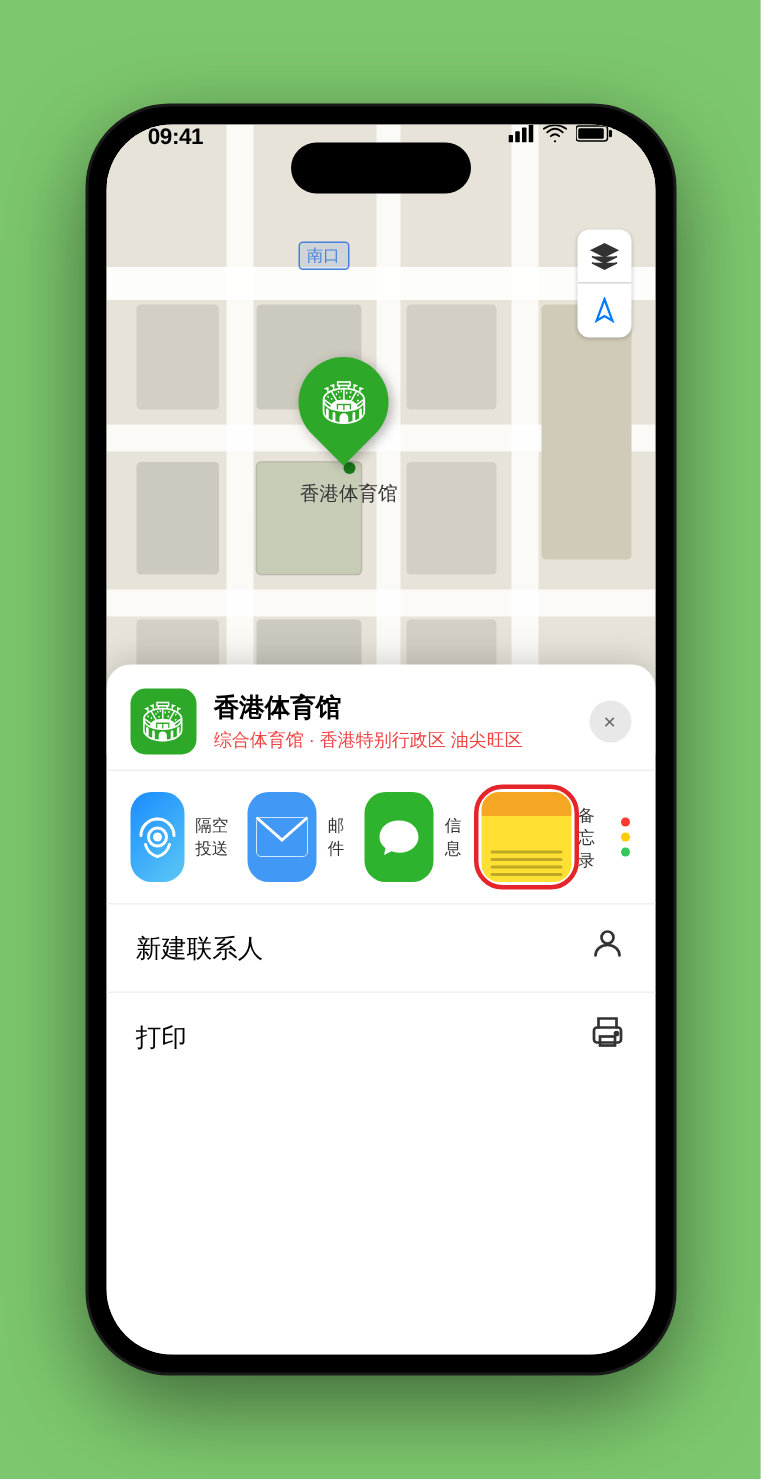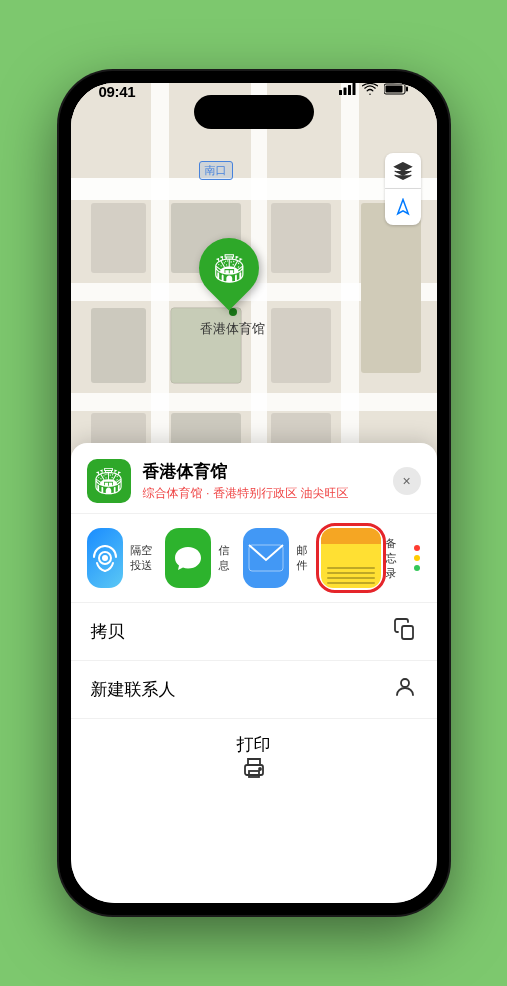--- a/index.html
+++ b/index.html
@@ -278,21 +278,21 @@
       padding: 0;
     }
     .menu-item {
       display: flex;
       align-items: center;
       justify-content: space-between;
       padding: 14px 20px;
       border-bottom: 1px solid #f0f0f0;
       cursor: pointer;
     }
-    .menu-item:last-child { border-bottom: none; flex-direction: column; }
+    .menu-item:last-child { border-bottom: none; }
     .menu-item-label {
       font-size: 17px;
       color: #000;
     }
     .menu-item-icon {
       font-size: 20px;
       color: #333;
     }
     
     .notes-lines {
@@ -435,37 +435,37 @@
               <path d="M17 5 C23 5 28 10 28 16" stroke="white" stroke-width="2" fill="none" stroke-linecap="round"></path>
               <path d="M9 22 C10 26 13 29 17 30" stroke="white" stroke-width="2" fill="none" stroke-linecap="round"></path>
               <path d="M25 22 C24 26 21 29 17 30" stroke="white" stroke-width="2" fill="none" stroke-linecap="round"></path>
               <circle cx="17" cy="17" r="3" fill="white"></circle>
             </svg>
           </div>
           <span class="app-label">隔空投送</span>
         </div>
 
         <div class="share-app">
-          <div class="app-icon messages">
-            <svg width="34" height="34" viewBox="0 0 34 34" fill="white">
-              <path d="M17 6 C9 6 4 11 4 17 C4 20 5.5 22.5 8 24.5 L7 29 L12 26.5 C13.5 27 15.2 27.5 17 27.5 C25 27.5 30 22.5 30 17 C30 11 25 6 17 6Z"></path>
-            </svg>
-          </div>
-          <span class="app-label">信息</span>
-        </div>
-
-        <div class="share-app">
           <div class="app-icon mail">
             <svg width="36" height="28" viewBox="0 0 36 28" fill="none">
               <rect x="1" y="1" width="34" height="26" rx="3" fill="#4298f5"></rect>
               <rect x="1" y="1" width="34" height="26" rx="3" stroke="white" stroke-width="0.5"></rect>
               <polyline points="1,1 18,16 35,1" stroke="white" stroke-width="2" fill="none"></polyline>
             </svg>
           </div>
           <span class="app-label">邮件</span>
+        </div>
+
+        <div class="share-app">
+          <div class="app-icon messages">
+            <svg width="34" height="34" viewBox="0 0 34 34" fill="white">
+              <path d="M17 6 C9 6 4 11 4 17 C4 20 5.5 22.5 8 24.5 L7 29 L12 26.5 C13.5 27 15.2 27.5 17 27.5 C25 27.5 30 22.5 30 17 C30 11 25 6 17 6Z"></path>
+            </svg>
+          </div>
+          <span class="app-label">信息</span>
         </div>
 
         <div class="share-app">
           <div style="position:relative; width:60px; height:60px; outline: 3px solid #e5252a; outline-offset:2px; border-radius:14px;">
             <div class="app-icon notes" style="width:60px;height:60px;border-radius:12px;background:#ffe033;border:none;position:relative;overflow:hidden;">
               <div class="notes-top-bar"></div>
               <div class="notes-lines">
                 <div class="notes-line"></div>
                 <div class="notes-line"></div>
                 <div class="notes-line"></div>
@@ -480,29 +480,20 @@
           <div class="more-dots">
             <div class="dot red"></div>
             <div class="dot yellow"></div>
             <div class="dot green"></div>
           </div>
         </div>
       </div>
 
       <div class="menu-items">
 
-        <div class="menu-item">
-          <span class="menu-item-label">拷贝</span>
-          <span class="menu-item-icon">
-            <svg width="24" height="24" viewBox="0 0 24 24" fill="none" stroke="#333" stroke-width="1.8" stroke-linecap="round">
-              <rect x="9" y="9" width="11" height="13" rx="2" stroke="#333"></rect>
-              <path d="M5 15H4a2 2 0 01-2-2V4a2 2 0 012-2h9a2 2 0 012 2v1"></path>
-            </svg>
-          </span>
-        </div>
 
         <div class="menu-item">
           <span class="menu-item-label">新建联系人</span>
           <span class="menu-item-icon">
             <svg width="24" height="24" viewBox="0 0 24 24" fill="none" stroke="#333" stroke-width="1.8" stroke-linecap="round">
               <circle cx="12" cy="8" r="4"></circle>
               <path d="M4 20c0-4 3.6-7 8-7s8 3 8 7"></path>
             </svg>
           </span>
         </div>

